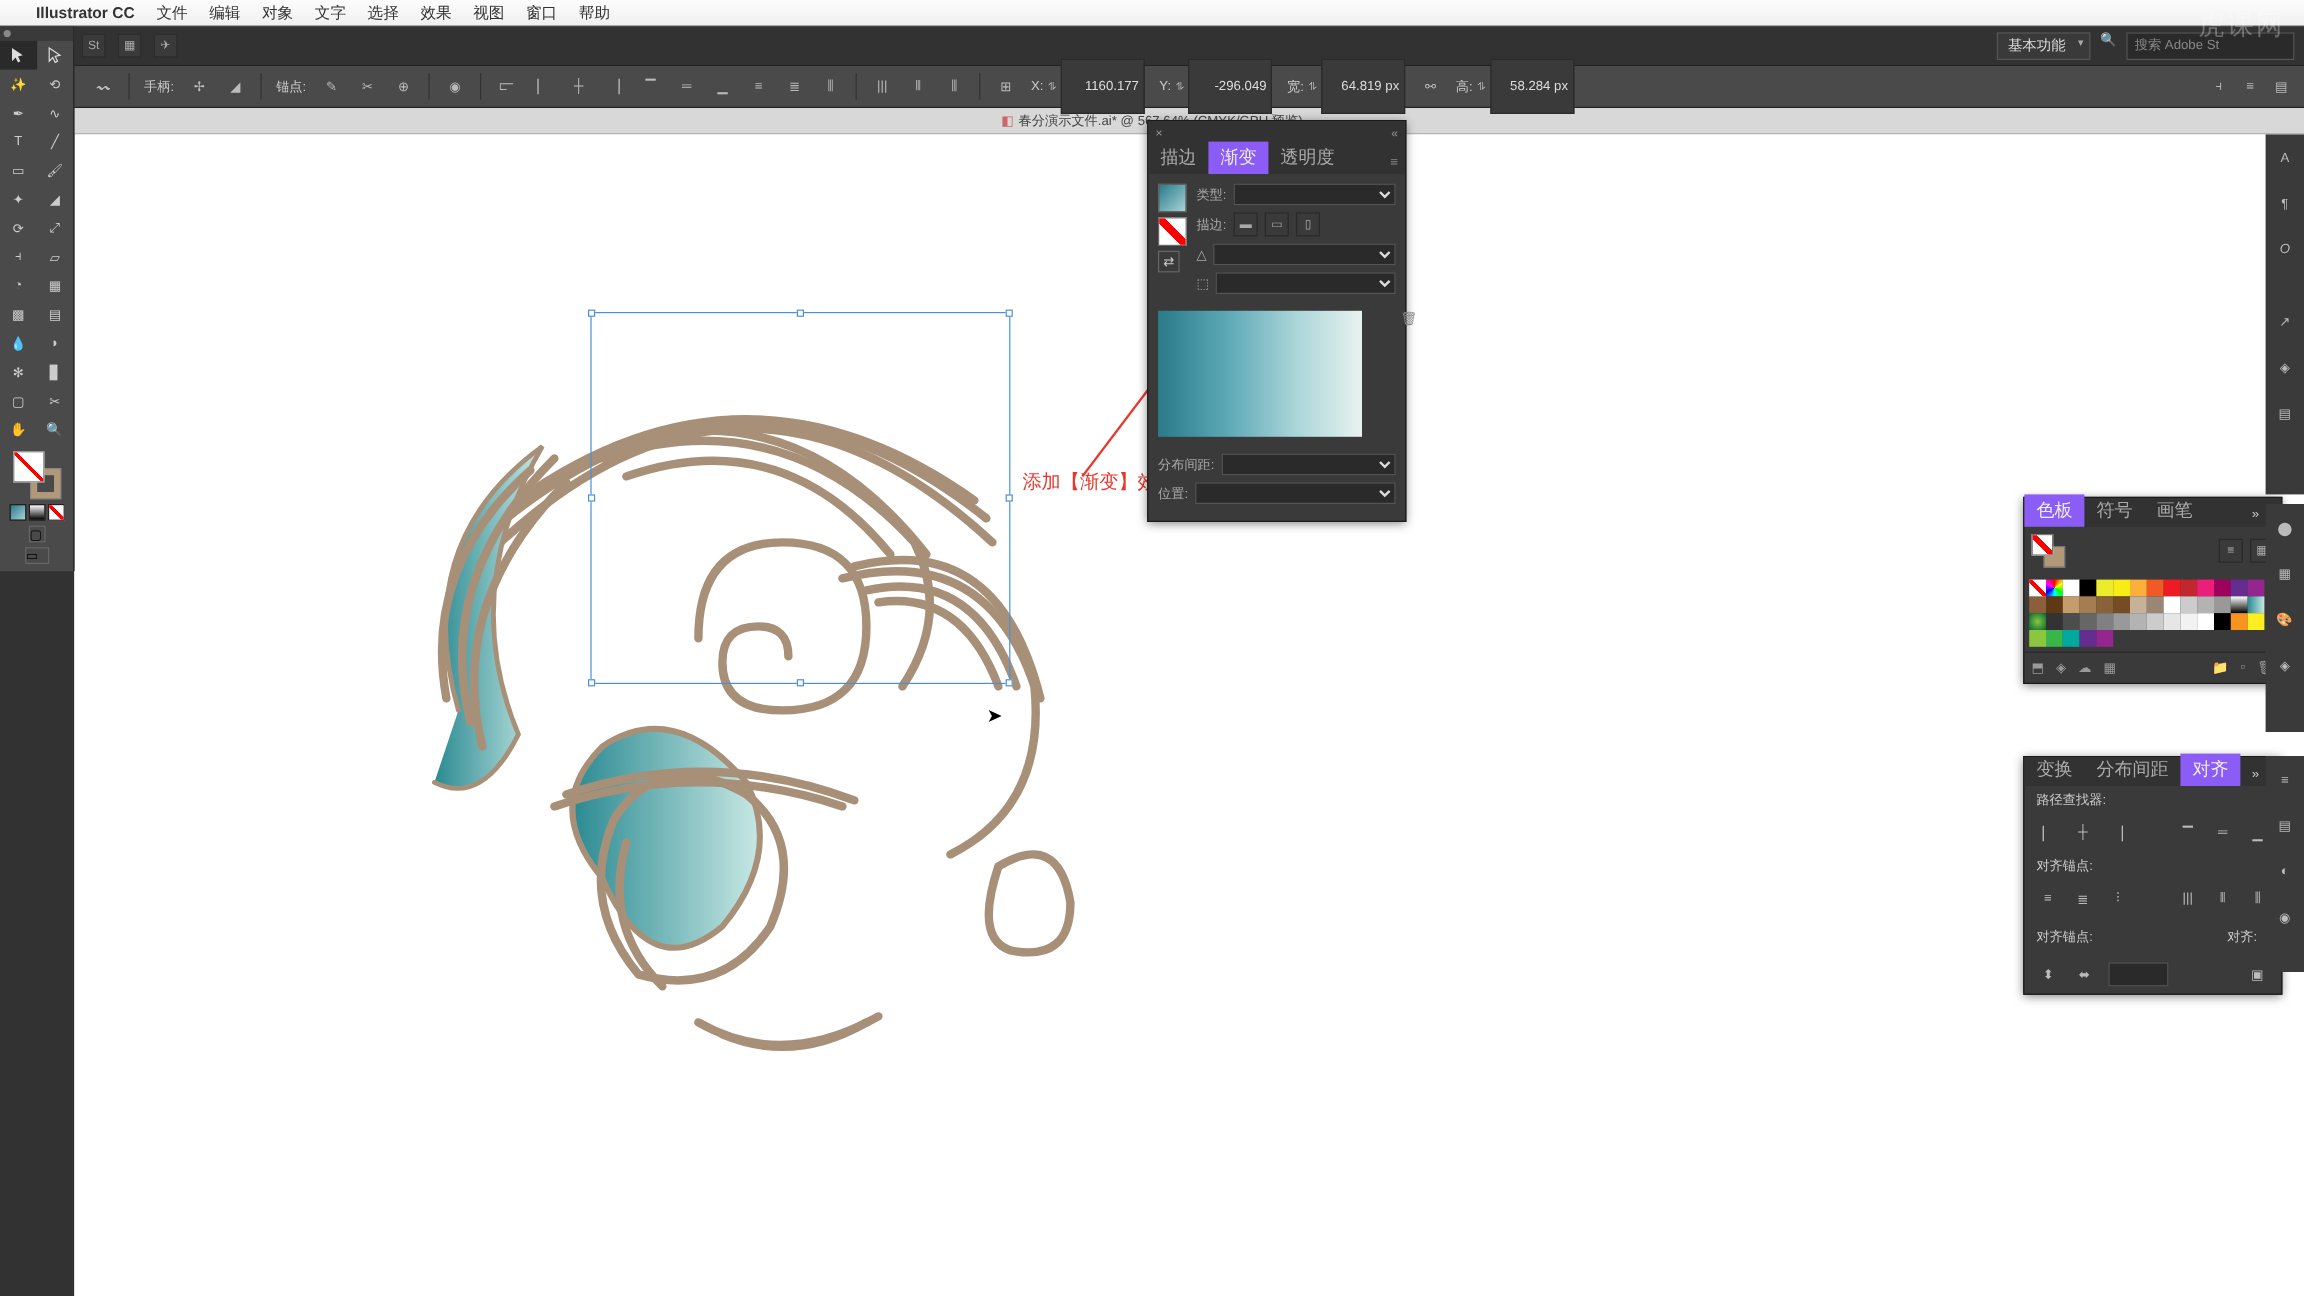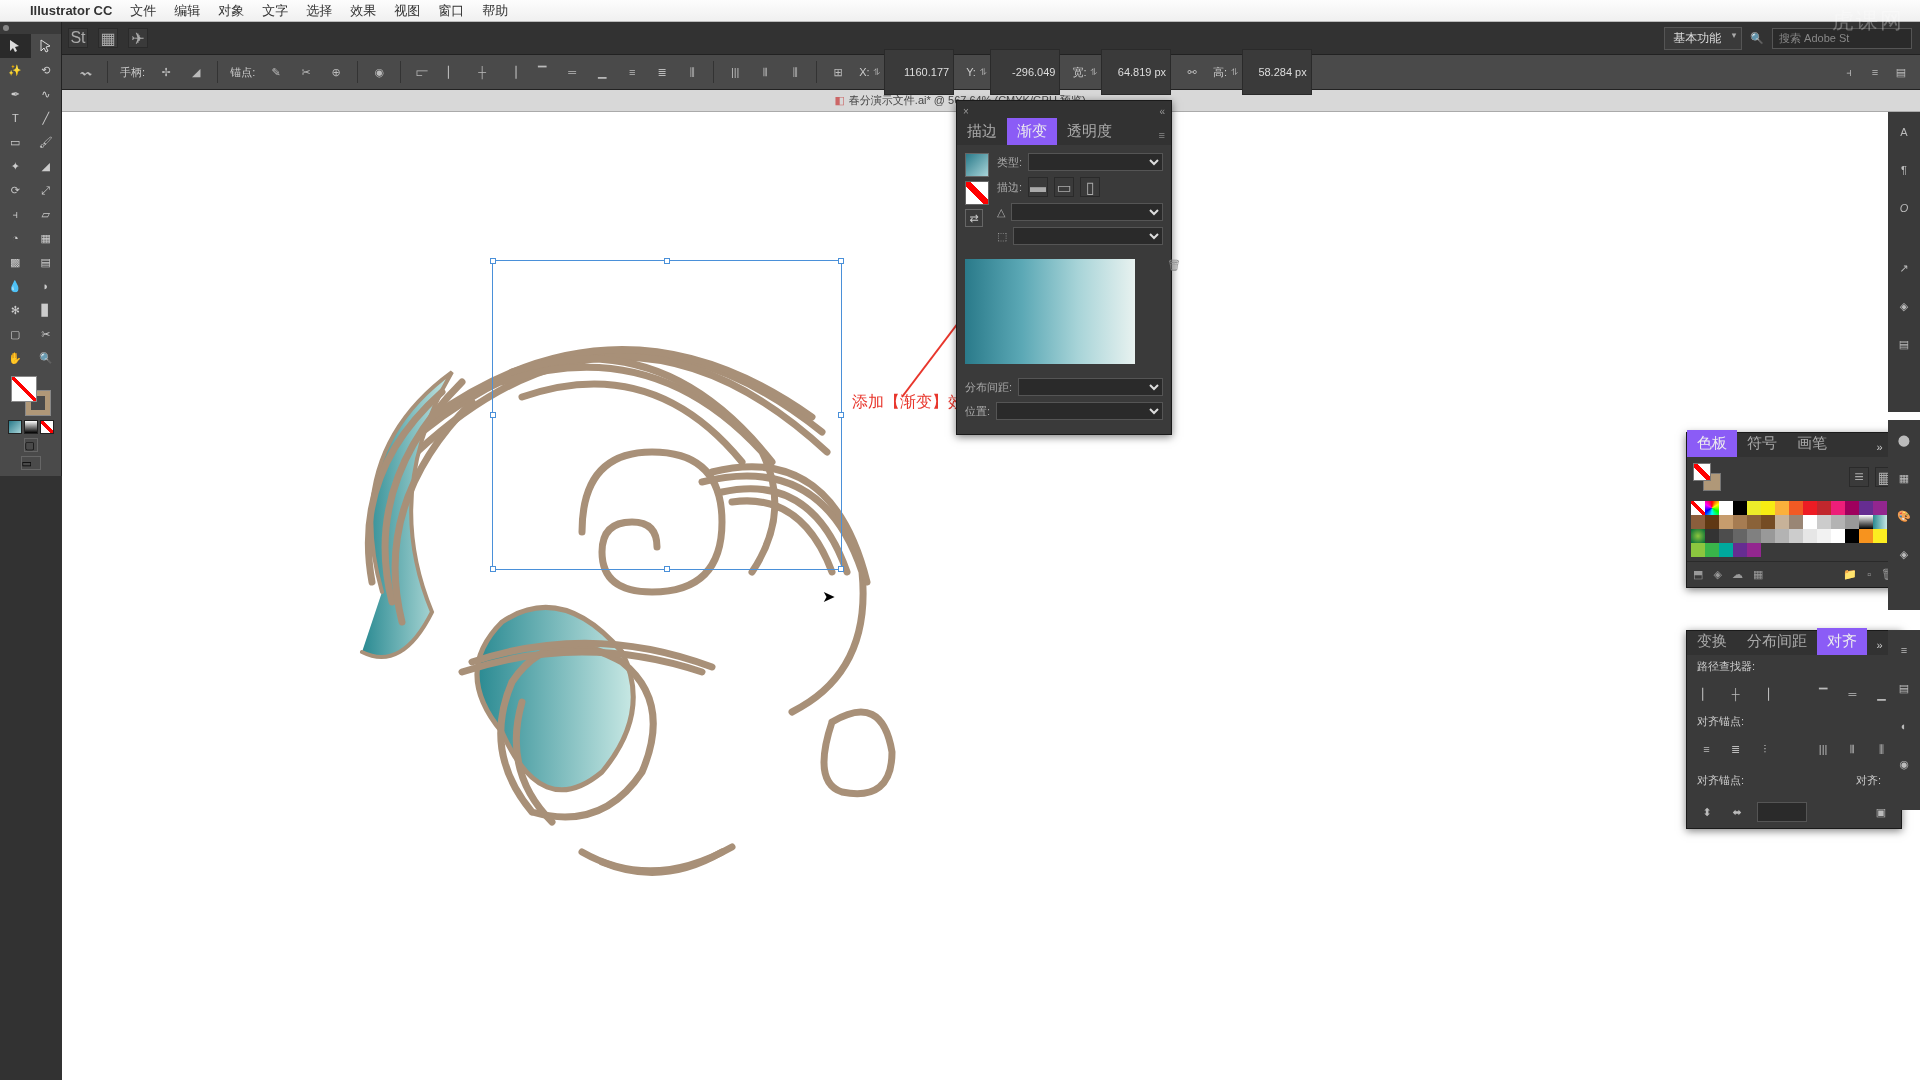--- a/index.html
+++ b/index.html
@@ -1,21 +1,21 @@
 <!DOCTYPE html>
 <html><head>
 <meta charset="utf-8">
 <style>
 *{margin:0;padding:0;box-sizing:border-box;font-family:-apple-system,"Helvetica Neue",sans-serif;font-size:11px;user-select:none}
 body{background:#323232;width:1920px;height:1080px;overflow:hidden;position:relative}
 .menubar{background:linear-gradient(#fdfdfd,#f0f0f0);height:22px;display:flex;align-items:center;padding:0 12px;gap:18px;border-bottom:1px solid #bbb}
 .menubar span{color:#333;font-size:13px}
 .menubar .app{font-weight:600}
 .topbar{background:#323232;height:32px;display:flex;align-items:center;padding:0 8px;gap:10px;color:#ccc}
-.topbar .right{margin-left:auto;display:flex;align-items:center;gap:8px}
+.topbar .right{margin-left:auto;display:flex;gap:8px}
 .dd{background:#3a3a3a;border:1px solid #555;padding:2px 20px 2px 8px;color:#ddd;position:relative;font-size:12px}
 .dd::after{content:"▾";position:absolute;right:5px;top:2px;font-size:9px;color:#aaa}
 .search{background:#2a2a2a;border:1px solid #555;padding:2px 6px;width:140px;color:#888;font-size:11px}
 .ctrlbar{background:#4a4a4a;height:36px;display:flex;align-items:center;padding:0 10px;gap:12px;color:#ccc;font-size:12px;border-top:1px solid #222;border-bottom:1px solid #222}
 .ctrlbar .sep{width:1px;height:22px;background:#333}
 .ctrlbar .ico{width:18px;height:18px;display:inline-flex;align-items:center;justify-content:center;color:#bbb}
 .ctrlbar .field{display:flex;align-items:center;gap:4px}
 .ctrlbar input{background:#3a3a3a;border:1px solid #2a2a2a;color:#ddd;width:70px;padding:16px 4px;font-size:11px;text-align:right}
 .doctab{background:#d8d8d8;height:22px;display:flex;align-items:center;justify-content:center;color:#444;font-size:12px;border-bottom:1px solid #aaa}
 .main{position:absolute;left:62px;top:112px;right:0;bottom:0;background:#fff}
@@ -58,21 +58,21 @@
 .row select{background:#2a2a2a;border:1px solid #555;color:#ddd;flex:1;padding:1px}
 .swpanel{position:absolute;right:0;top:410px;width:230px}
 .swgrid{display:flex;flex-wrap:wrap;gap:0;padding:4px}
 .swgrid div{width:14px;height:14px}
 .alignrow{display:flex;gap:10px;padding:6px 10px}
 .alignrow .ai{width:20px;height:20px;display:flex;align-items:center;justify-content:center;color:#bbb}
 .sect{padding:4px 10px;color:#ccc;font-size:11px}
 .dock{position:absolute;right:0;top:112px;width:32px;background:#3a3a3a;display:flex;flex-direction:column;gap:2px;padding:8px 0;align-items:center}
 .dock .di{width:24px;height:24px;display:flex;align-items:center;justify-content:center;color:#bbb;margin-bottom:12px}
 .watermark{position:absolute;right:16px;top:6px;color:rgba(255,255,255,.3);font-size:22px;font-weight:300;letter-spacing:2px;z-index:100}
-.ibtn{width:20px;height:20px;background:#3a3a3a;border:1px solid #2a2a2a;display:inline-flex;align-items:center;justify-content:center;color:#aaa;font-size:16px}
+.ibtn{width:20px;height:20px;background:#3a3a3a;border:1px solid #2a2a2a;display:inline-flex;align-items:center;justify-content:center;color:#aaa;font-size:10px}
 </style>
 </head>
 <body>
 
 <div class="watermark">虎课网</div>
 
 <div class="menubar">
   <span></span>
   <span class="app">Illustrator CC</span>
   <span>文件</span>
@@ -351,21 +351,21 @@
   <div class="di">¶</div>
   <div class="di">
       <i>O</i>
     </div>
   <div style="height:20px"></div>
   <div class="di">↗</div>
   <div class="di">◈</div>
   <div class="di">▤</div>
 </div>
 
-<div class="panel swpanel" style="right:18px;top:432px;width:216px">
+<div class="panel swpanel" style="right:18px;top:414px;width:216px">
   <div class="tabs">
     <div class="tab on">色板</div>
     <div class="tab">符号</div>
     <div class="tab">画笔</div>
     <span style="margin-left:auto;padding:4px">»</span>
     <span style="padding:4px">≡</span>
   </div>
   <div style="padding:6px;display:flex;align-items:center;gap:6px">
     <div style="position:relative;width:28px;height:28px">
       <div style="position:absolute;right:0;bottom:0;width:18px;height:18px;background:#b09878;border:1px solid #777"></div>

